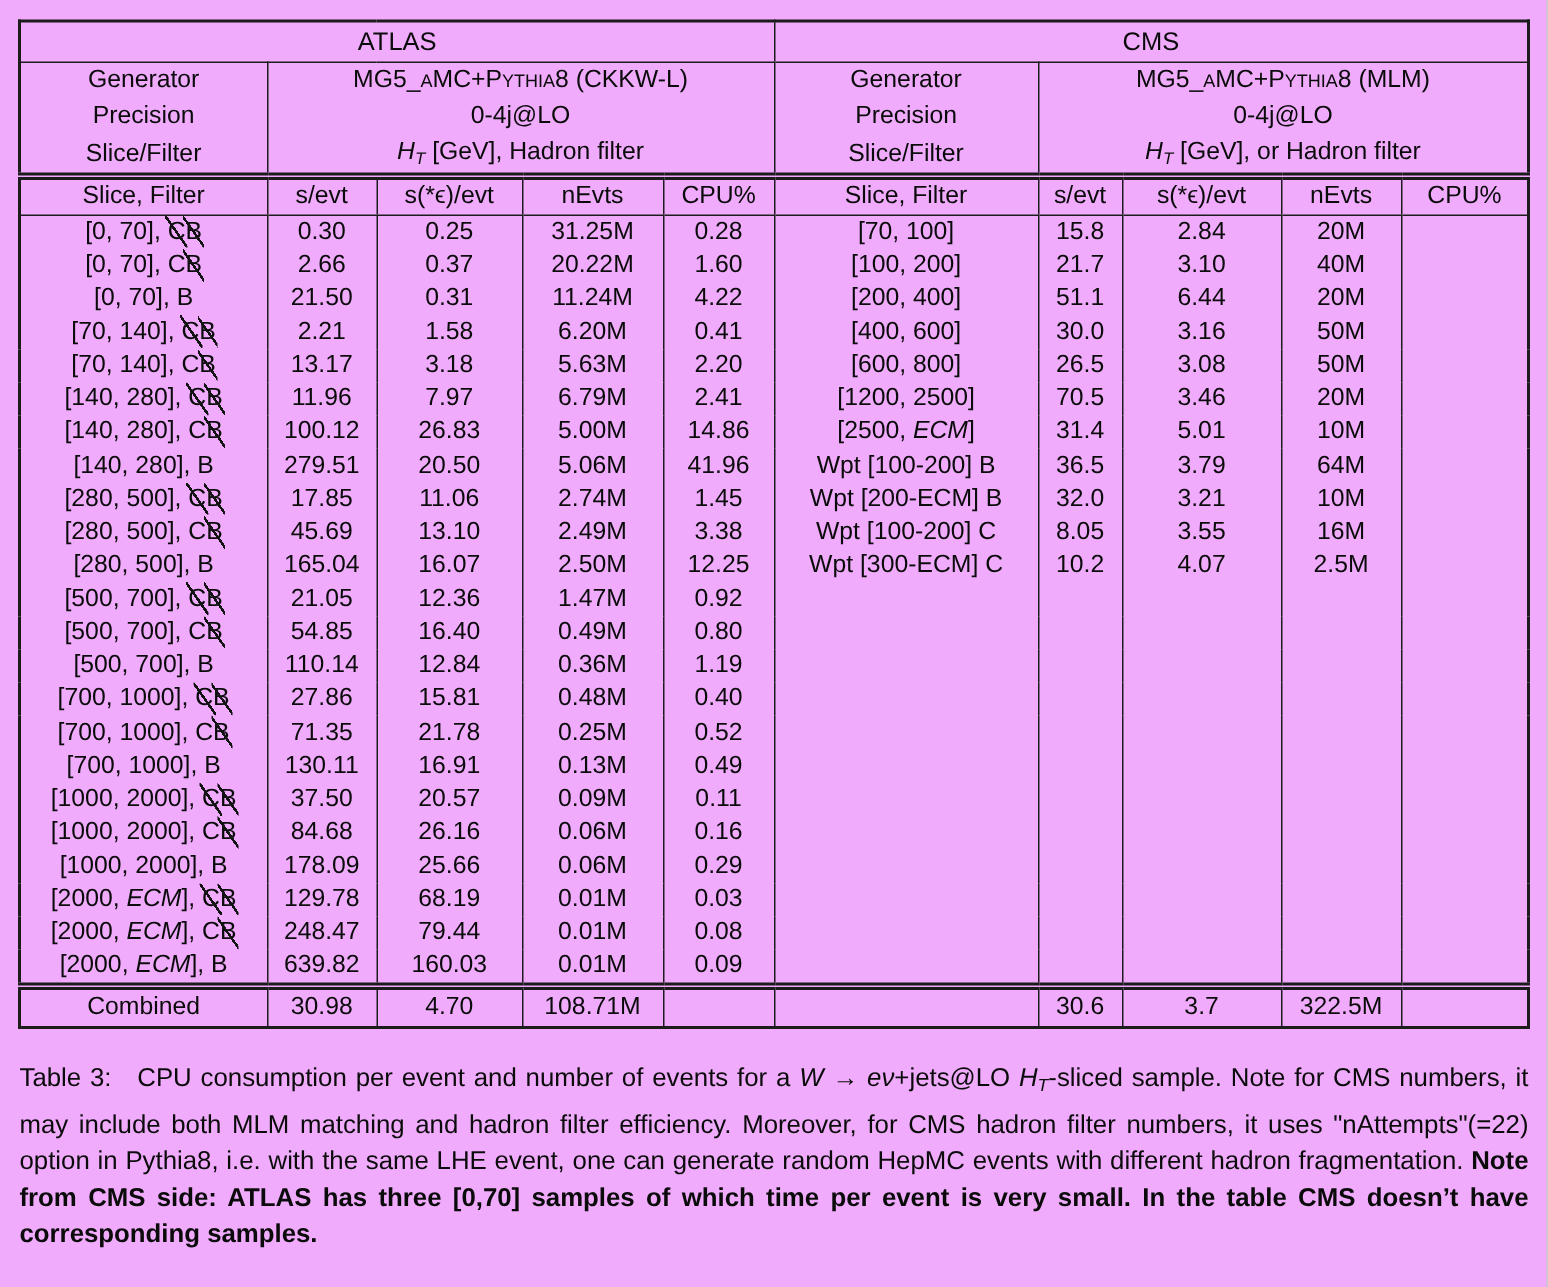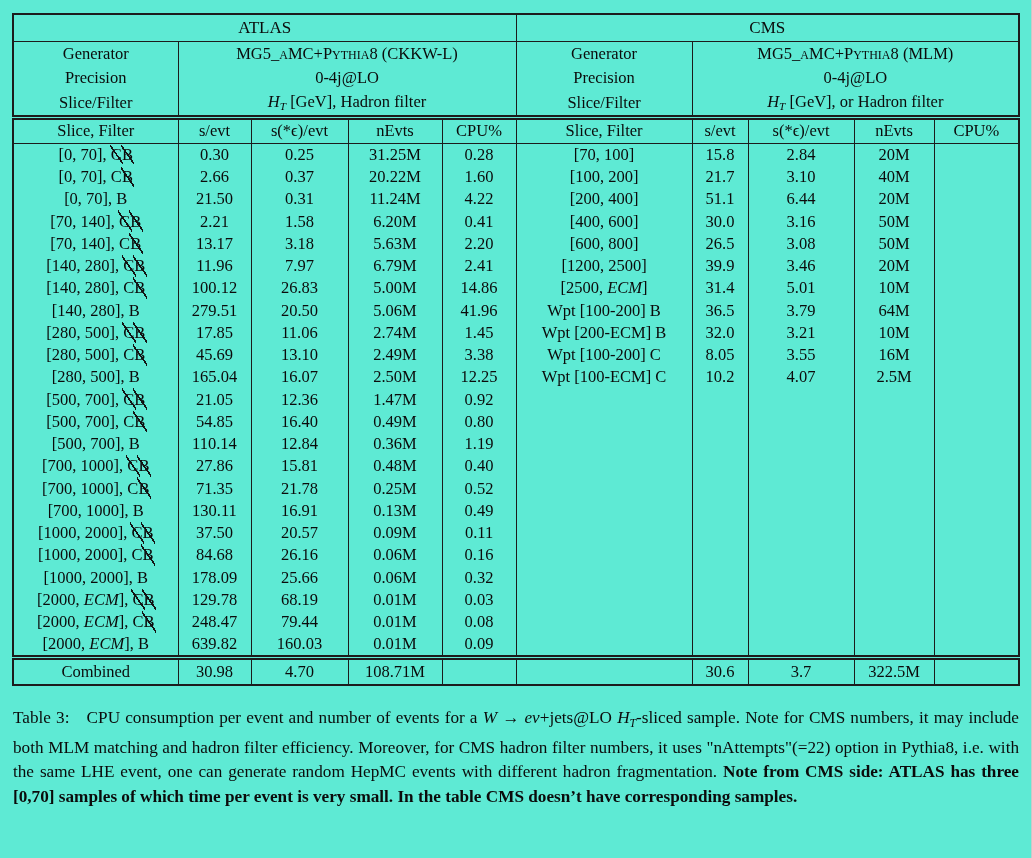--- a/index.html
+++ b/index.html
@@ -1,19 +1,19 @@
 <!DOCTYPE html>
 <html><head>
 <meta charset="utf-8">
 <style>
   html,body{margin:0;padding:0;background:#ffffff;}
   .page{
     width:1032px;height:858px;box-sizing:border-box;position:relative;
-    background:#5eead4;color:#0b0b0b;
-    font-family:Liberation Serif, serif;
+    background:#f0abfc;color:#0b0b0b;
+    font-family:Liberation Sans, sans-serif;
     border-right:1px solid #c9c9c9;
     overflow:hidden;
   }
   table.maintbl{
     border-collapse:collapse;table-layout:fixed;
     width:1008px;margin:13px 0 0 12px;
     border:2px solid #1c1c1c;
     font-size:16.5px;color:#0b0b0b;
   }
   .maintbl th,.maintbl td{
@@ -156,21 +156,21 @@
           <td class="bl">50M</td>
           <td class="bl"></td>
         </tr>
         <tr>
           <td><span>[140, 280], </span><span class="seg-x">C</span><span class="seg-x">B</span></td>
           <td class="bl">11.96</td>
           <td class="bl">7.97</td>
           <td class="bl">6.79M</td>
           <td class="bl">2.41</td>
           <td class="bl"><span>[1200, 2500]</span></td>
-          <td class="bl">39.9</td>
+          <td class="bl">70.5</td>
           <td class="bl">3.46</td>
           <td class="bl">20M</td>
           <td class="bl"></td>
         </tr>
         <tr>
           <td><span>[140, 280], </span><span>C</span><span class="seg-x">B</span></td>
           <td class="bl">100.12</td>
           <td class="bl">26.83</td>
           <td class="bl">5.00M</td>
           <td class="bl">14.86</td>
@@ -215,21 +215,21 @@
           <td class="bl">3.55</td>
           <td class="bl">16M</td>
           <td class="bl"></td>
         </tr>
         <tr>
           <td><span>[280, 500], B</span></td>
           <td class="bl">165.04</td>
           <td class="bl">16.07</td>
           <td class="bl">2.50M</td>
           <td class="bl">12.25</td>
-          <td class="bl"><span>Wpt [100-ECM] C</span></td>
+          <td class="bl"><span>Wpt [300-ECM] C</span></td>
           <td class="bl">10.2</td>
           <td class="bl">4.07</td>
           <td class="bl">2.5M</td>
           <td class="bl"></td>
         </tr>
         <tr>
           <td><span>[500, 700], </span><span class="seg-x">C</span><span class="seg-x">B</span></td>
           <td class="bl">21.05</td>
           <td class="bl">12.36</td>
           <td class="bl">1.47M</td>
@@ -322,21 +322,21 @@
           <td class="bl"></td>
           <td class="bl"></td>
           <td class="bl"></td>
           <td class="bl"></td>
         </tr>
         <tr>
           <td><span>[1000, 2000], B</span></td>
           <td class="bl">178.09</td>
           <td class="bl">25.66</td>
           <td class="bl">0.06M</td>
-          <td class="bl">0.32</td>
+          <td class="bl">0.29</td>
           <td class="bl"></td>
           <td class="bl"></td>
           <td class="bl"></td>
           <td class="bl"></td>
           <td class="bl"></td>
         </tr>
         <tr>
           <td><span>[2000, </span><span class="seg-i">ECM</span><span>], </span><span class="seg-x">C</span><span class="seg-x">B</span></td>
           <td class="bl">129.78</td>
           <td class="bl">68.19</td>

